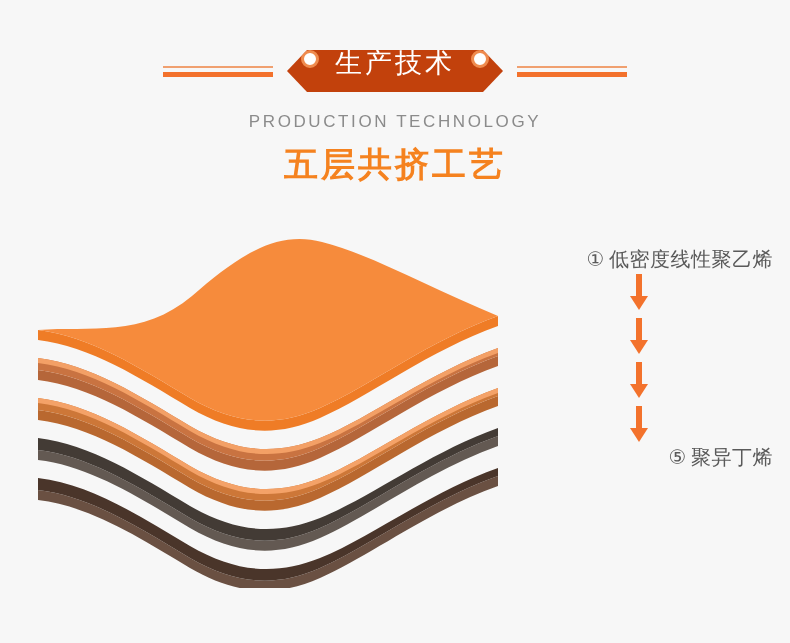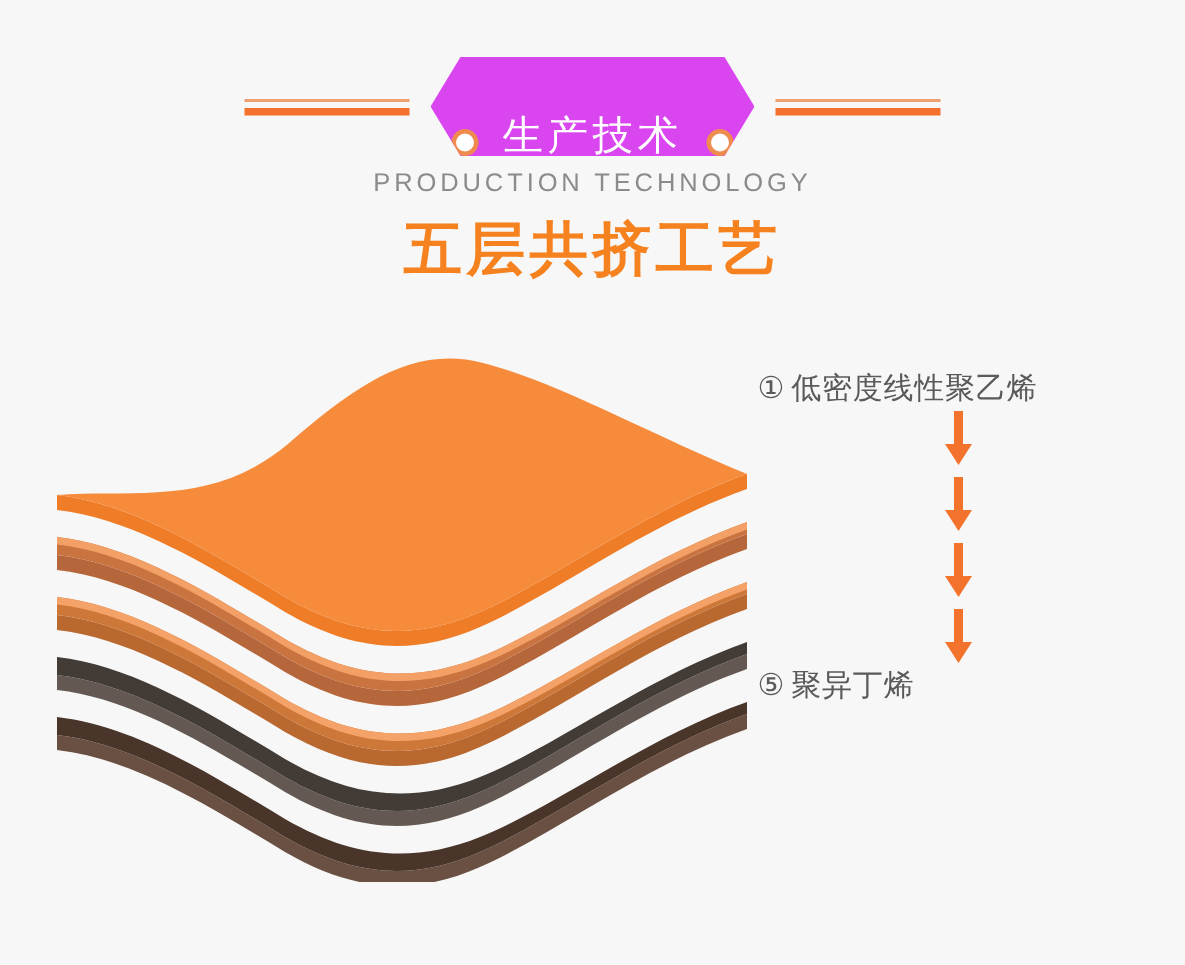--- a/index.html
+++ b/index.html
@@ -56,24 +56,24 @@
     width: 100%;
   }
   .rule-thick {
     height: 5px;
     background: #f3712c;
     width: 100%;
   }
 
   .banner {
     position: relative;
-    background: #d946ef;
-    height: 66px;
-    display: flex;
-    align-items: flex-end;
+    background: #c2410c;
+    height: 42px;
+    display: flex;
+    align-items: flex-start;
     justify-content: center;
     padding: 0 14px;
     margin: 0 14px;
     clip-path: polygon(20px 0, calc(100% - 20px) 0, 100% 50%, calc(100% - 20px) 100%, 20px 100%, 0 50%);
   }
 
   .banner-dot {
     width: 18px;
     height: 18px;
     border-radius: 50%;
@@ -107,21 +107,21 @@
   }
 
   
   .section-title {
     position: absolute;
     top: 146px;
     left: 0;
     width: 790px;
     text-align: center;
     color: #f5821f;
-    font-size: 39px;
+    font-size: 34px;
     font-weight: bold;
     letter-spacing: 3px;
     line-height: 1.1;
     white-space: nowrap;
   }
 
   
   .layers {
     position: absolute;
     left: 30px;
@@ -132,21 +132,21 @@
   .layers svg { display: block; }
 
   
   .legend {
     position: absolute;
     left: 505px;
     top: 248px;
     width: 268px;
   }
   .legend-item {
-    text-align: left;
+    text-align: right;
     color: #5a5a5a;
     font-size: 20px;
     line-height: 1.1;
     white-space: nowrap;
     letter-spacing: 0.5px;
   }
   .legend-item .num {
     margin-right: 4px;
   }
   .legend-arrow {

